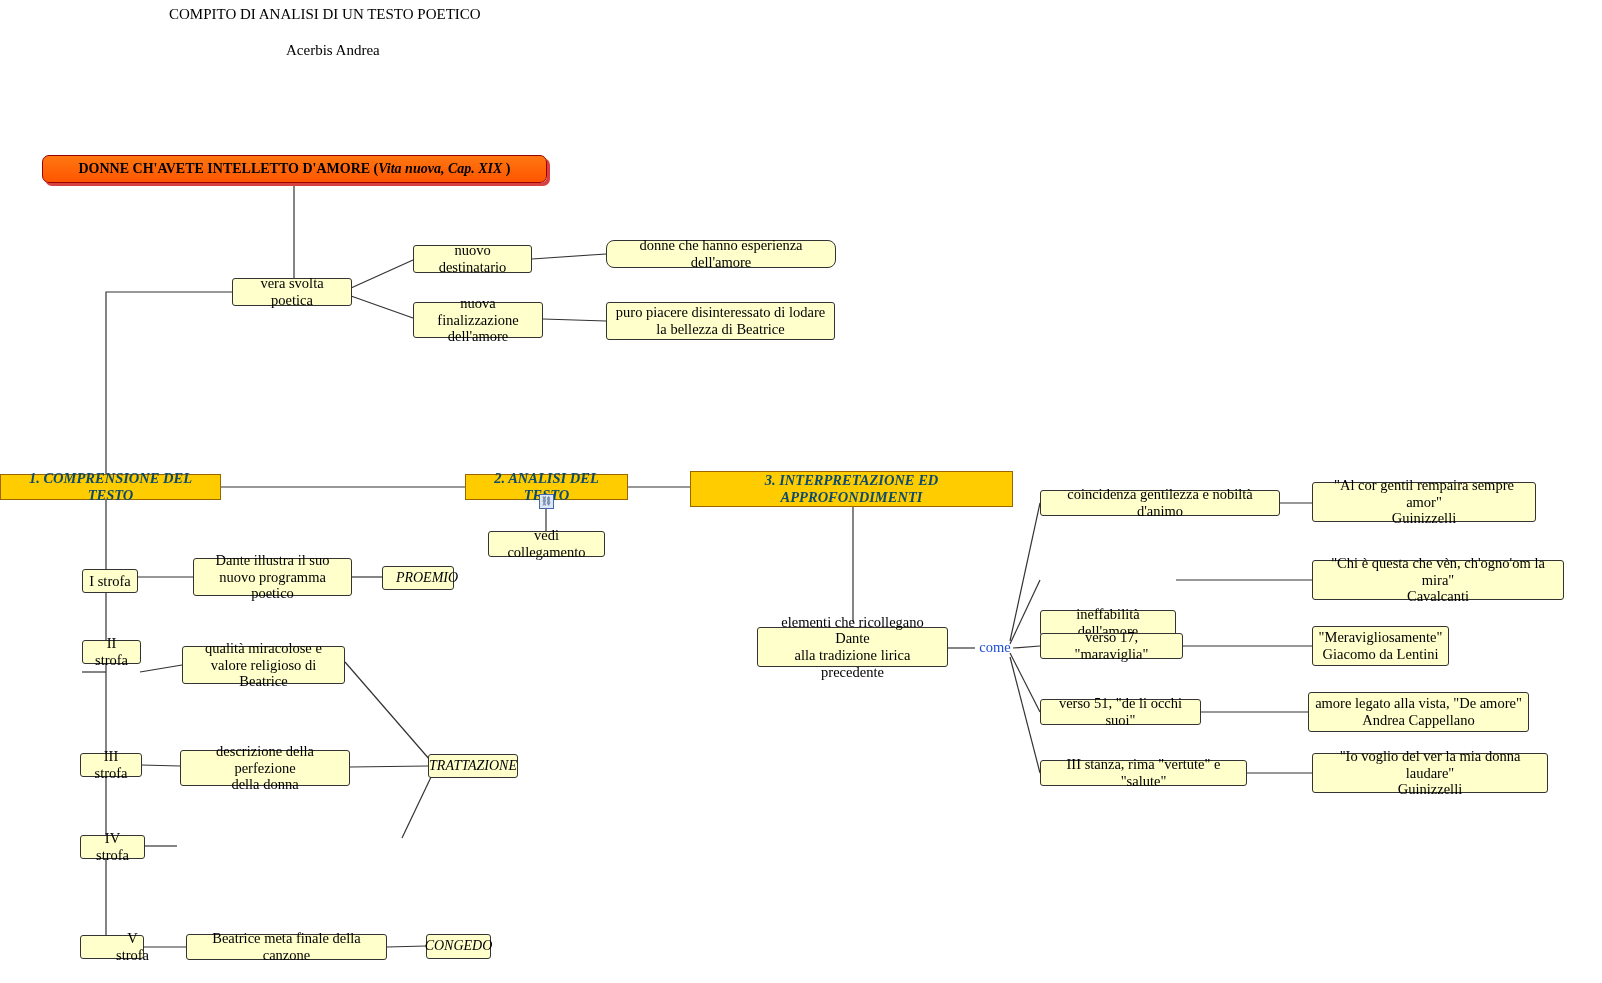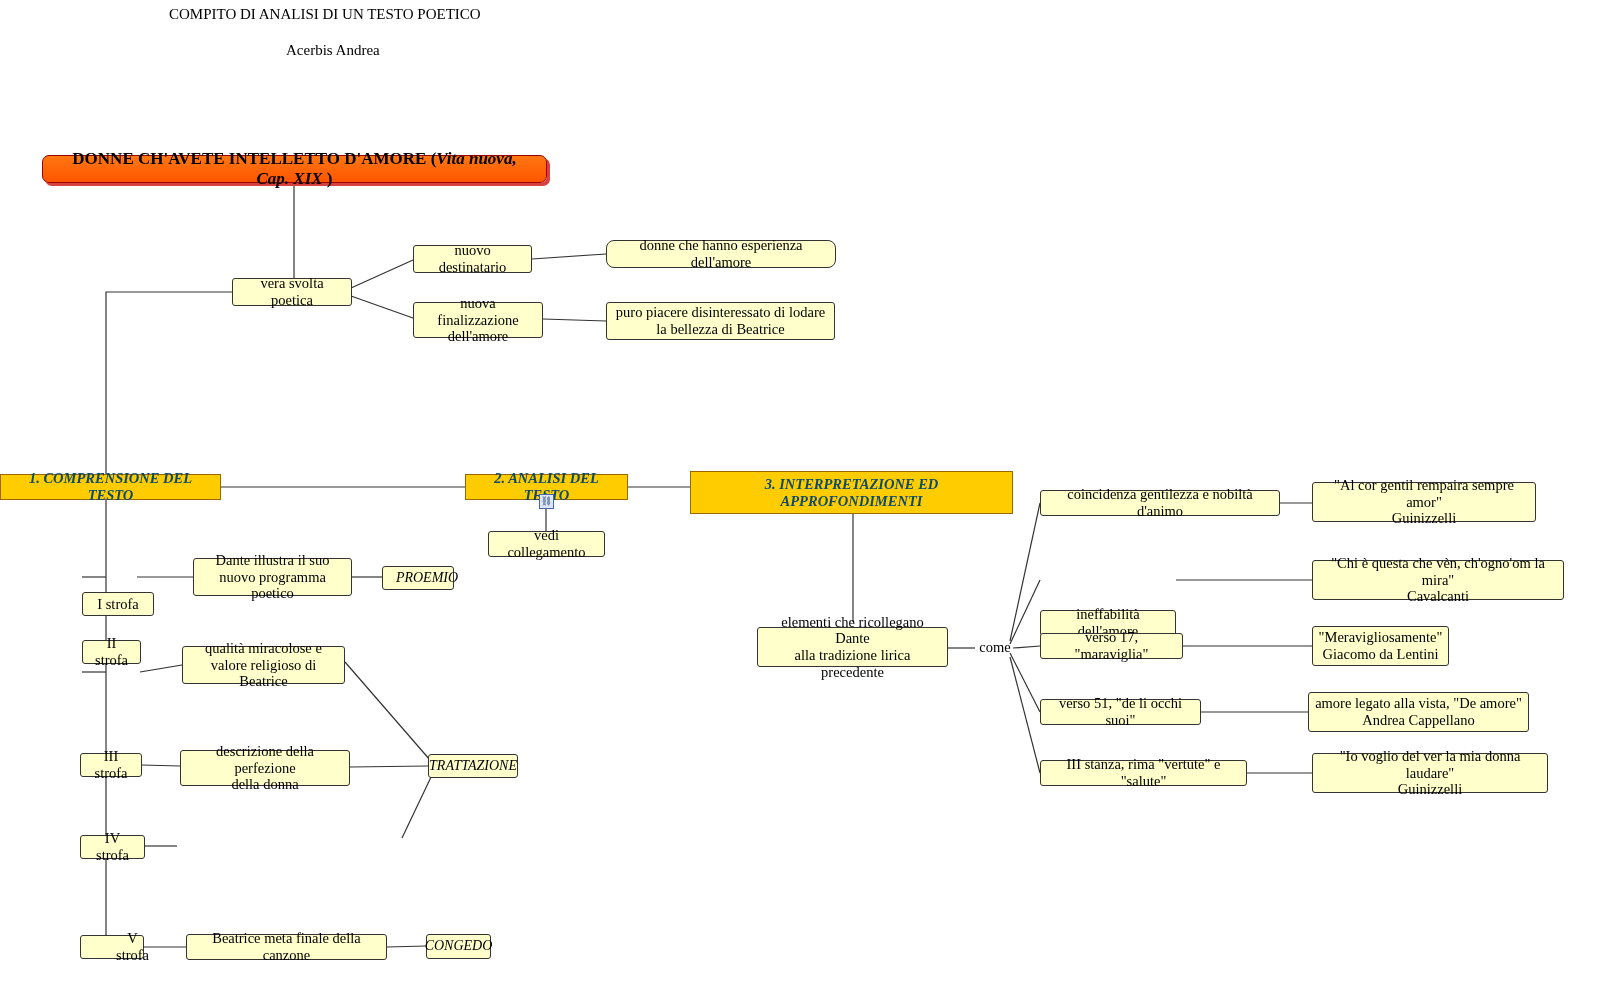--- a/index.html
+++ b/index.html
@@ -40,21 +40,21 @@
     color: #000000;
     padding: 3px 6px;
   }
   .n-title {
     background: #ff6600;
     background: linear-gradient(to bottom, #ff7711 0%, #ff5500 100%);
     border: 1px solid #990000;
     border-radius: 7px;
     color: #000000;
     font-weight: bold;
-    font-size: 17px;
+    font-size: 14px;
     padding: 4px 22px;
     box-shadow: 3px 3px 0 rgba(204,0,0,0.75);
   }
   .n-section {
     background: #ffcc00;
     border: 1px solid #996600;
     border-radius: 0;
     color: #0c4a6e;
     font-weight: bold;
     font-style: italic;
@@ -75,21 +75,21 @@
     border: 1px solid #333333;
     border-radius: 3px;
     font-size: 14.5px;
     color: #000000;
     padding: 2px 6px;
   }
   .n-bare {
     background: transparent;
     border: none;
     font-size: 14.5px;
-    color: #000000;
+    color: #1d4ed8;
   }
   .hdr {
     position: absolute;
     font-size: 15px;
     color: #000000;
     white-space: nowrap;
   }
   .title-inner .em {
     font-style: italic;
   }
@@ -188,27 +188,27 @@
   <div class="node n-plain" style="left:413px; top:302px; width:130px; height:36px; white-space:pre-line;">nuova finalizzazione
 dell'amore</div>
 
   <div class="node n-plain" style="left:606px; top:302px; width:229px; height:38px; white-space:pre-line;">puro piacere disinteressato di lodare
 la bellezza di Beatrice</div>
 
   <div class="node n-section" style="left:0px; top:474px; width:221px; height:26px; justify-content:flex-start;">1. COMPRENSIONE DEL TESTO</div>
 
   <div class="node n-section" style="left:465px; top:474px; width:163px; height:26px;">2. ANALISI DEL TESTO</div>
 
-  <div class="node n-section" style="left:690px; top:471px; width:323px; height:43px;">3. INTERPRETAZIONE ED APPROFONDIMENTI</div>
+  <div class="node n-section" style="left:690px; top:471px; width:323px; height:36px;">3. INTERPRETAZIONE ED APPROFONDIMENTI</div>
 
   <div class="link-icon" style="left:539px; top:494px;">⛓</div>
 
   <div class="node n-plain" style="left:488px; top:531px; width:117px; height:26px;">vedi collegamento</div>
 
-  <div class="node n-strofa" style="left:82px; top:592px; width:72px; height:24px;">I strofa</div>
+  <div class="node n-strofa" style="left:82px; top:569px; width:56px; height:24px;">I strofa</div>
   <div class="node n-plain" style="left:193px; top:558px; width:159px; height:38px; white-space:pre-line;">Dante illustra il suo
 nuovo programma poetico</div>
   <div class="node n-italic" style="left:382px; top:566px; width:72px; height:24px;padding-left:24px;">PROEMIO</div>
 
   <div class="node n-strofa" style="left:82px; top:640px; width:59px; height:24px;">II strofa</div>
   <div class="node n-plain" style="left:182px; top:646px; width:163px; height:38px; white-space:pre-line;">qualità miracolose e
 valore religioso di Beatrice</div>
 
   <div class="node n-strofa" style="left:80px; top:753px; width:62px; height:24px;">III strofa</div>
   <div class="node n-plain" style="left:180px; top:750px; width:170px; height:36px; white-space:pre-line;">descrizione della perfezione

